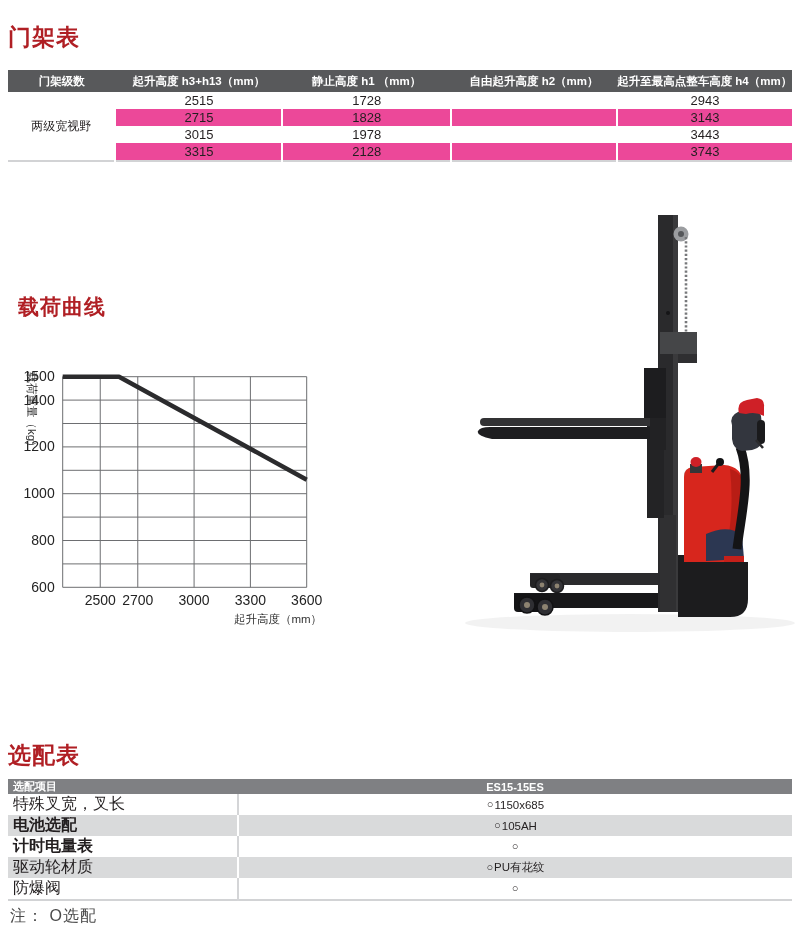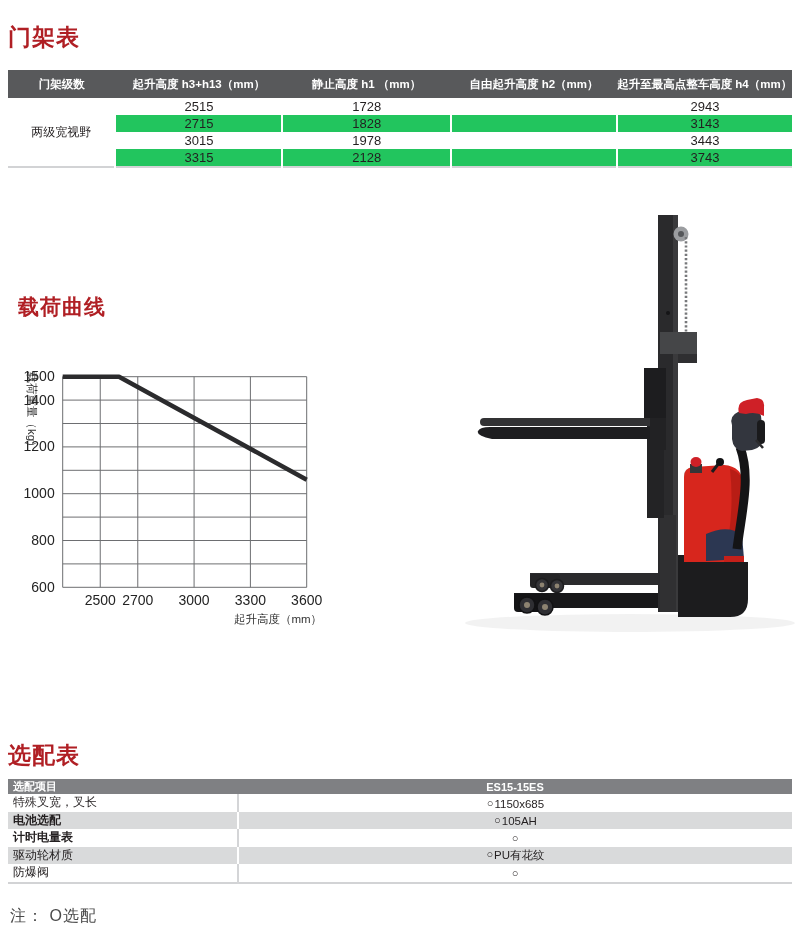--- a/index.html
+++ b/index.html
@@ -8,32 +8,32 @@
     font-family:"Liberation Sans","DejaVu Sans",sans-serif;color:#231f20;
   }
   .sec-title{position:absolute;font-size:23px;font-weight:bold;color:#b01f24;letter-spacing:1px;}
   #mast-title{left:8px;top:22px;}
   #curve-title{left:18px;top:293px;font-size:21px;}
   #options-title{left:8px;top:740px;}
 
   
   table{border-collapse:collapse;table-layout:fixed;}
   #mast-table{position:absolute;left:8px;top:70px;width:784px;border-bottom:2px solid #d2d3d5;}
-  #mast-table th{background:#58595b;color:#ffffff;font-size:11.5px;font-weight:bold;height:28px;padding:0;text-align:center;white-space:nowrap;overflow:hidden;}
+  #mast-table th{background:#58595b;color:#ffffff;font-size:11.5px;font-weight:bold;height:22px;padding:0;text-align:center;white-space:nowrap;overflow:hidden;}
   #mast-table td{font-size:13px;height:17px;padding:0;text-align:center;white-space:nowrap;}
   #mast-table td.rowlabel{background:#ffffff;font-size:12px;vertical-align:middle;}
-  #mast-table tr.stripe td.data{background:#22c55e;}
+  #mast-table tr.stripe td.data{background:#ec4899;}
   #mast-table td.data{border-left:2px solid #ffffff;}
 
   
   #options-table{position:absolute;left:8px;top:779px;width:784px;border-bottom:2px solid #d2d3d5;}
   #options-table th{background:#7f8083;color:#ffffff;font-size:11px;font-weight:bold;height:13px;padding:0;white-space:nowrap;}
   #options-table th.c1{text-align:left;padding-left:5px;width:28.7%;}
   #options-table th.c2{text-align:center;}
-  #options-table td{font-size:12px;height:17.5px;padding:0;white-space:nowrap;}
+  #options-table td{font-size:16px;height:17.5px;padding:0;white-space:nowrap;}
   #options-table td.label{text-align:left;padding-left:5px;}
   #options-table tr.bold td.label{font-weight:bold;}
   #options-table td.value{text-align:center;font-size:11.5px;}
   #options-table tr.stripe td{background:#d9dadb;}
   #options-table tr td.value{border-left:2px solid #d4d5d7;}
   #options-table tr.stripe td.value{border-left:2px solid #ffffff;}
   .opt-circle{font-size:11px;vertical-align:0.5px;margin-right:1px;}
   #options-note{position:absolute;left:10px;top:906px;font-size:16px;color:#4a4a4a;letter-spacing:1px;}
 
   

